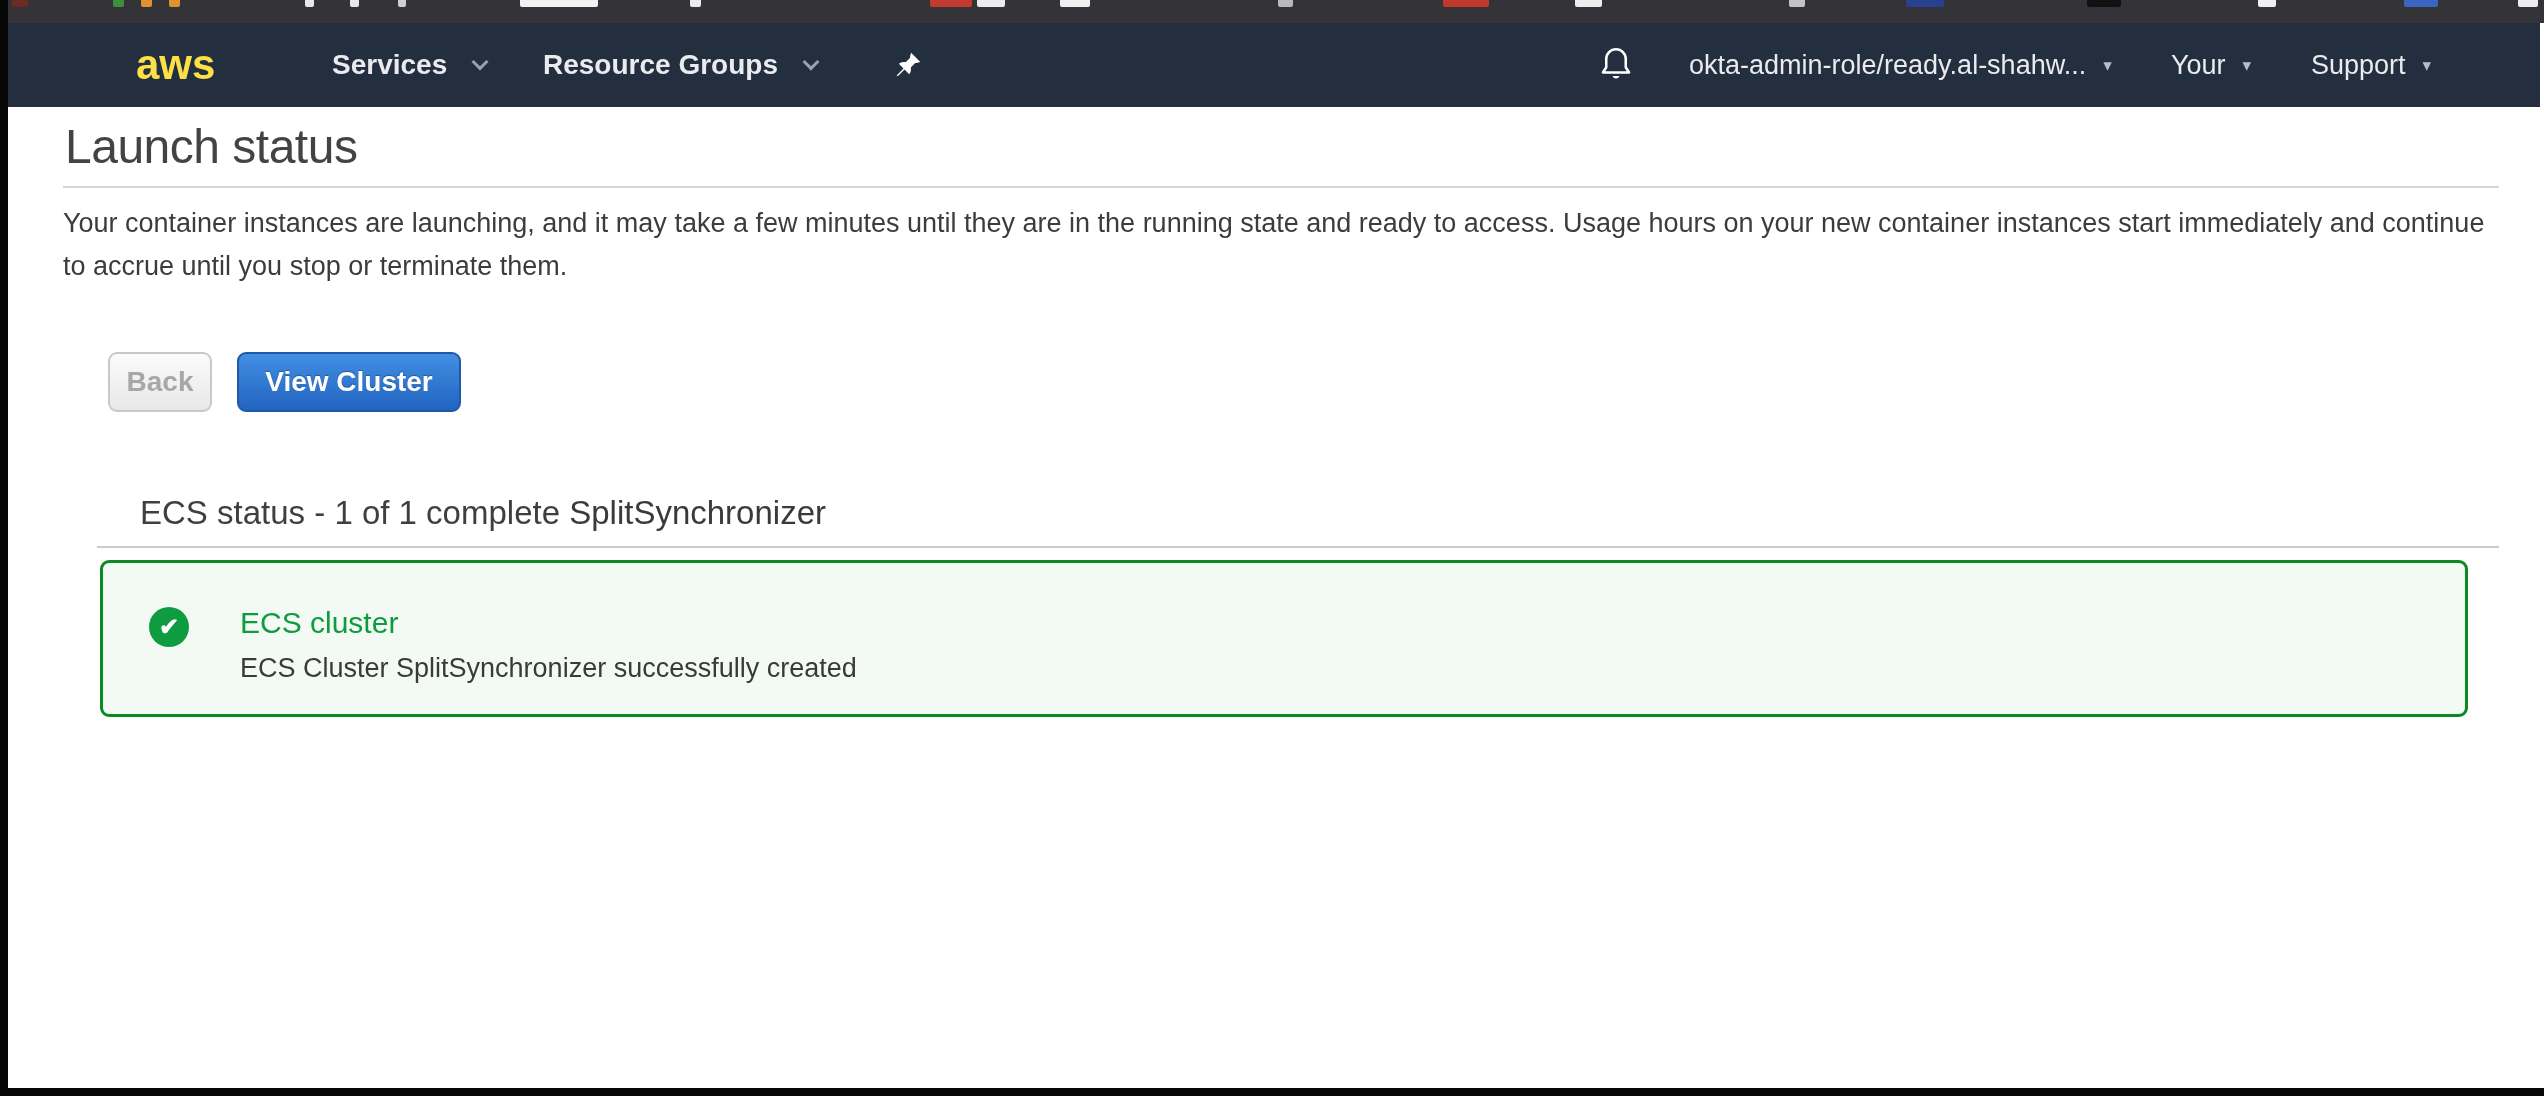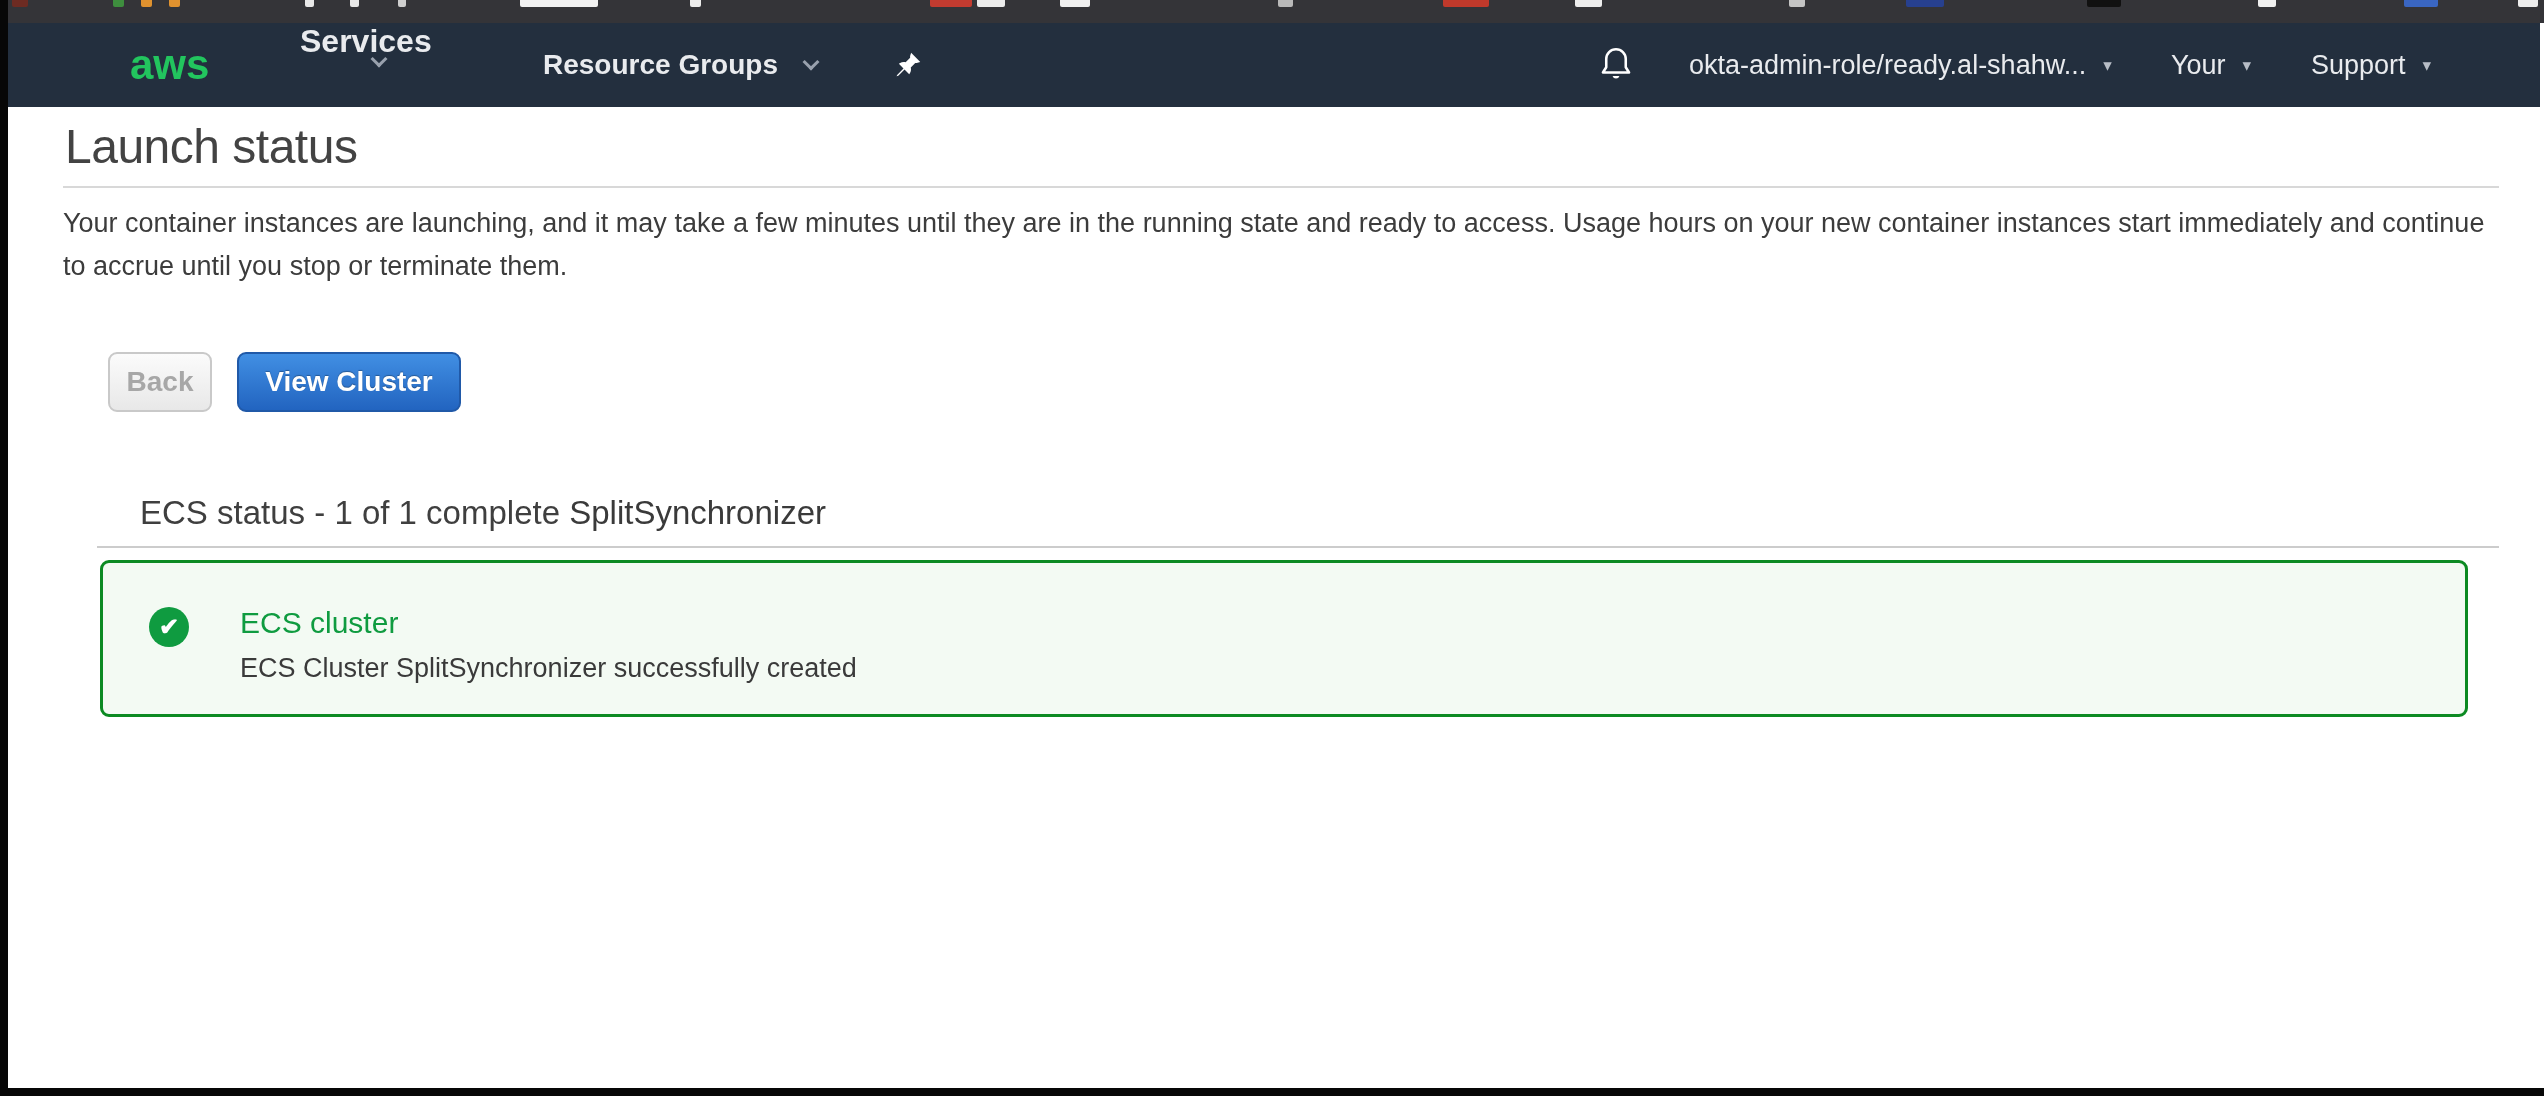--- a/index.html
+++ b/index.html
@@ -13,22 +13,22 @@
   .edge-left   { position:absolute; left:0; top:0; width:8px; height:1096px; background:#070707; z-index:12; }
   .edge-bottom { position:absolute; left:0; top:1088px; width:2544px; height:8px; background:#070707; z-index:12; }
 
   
   .chrome { position:absolute; top:0; left:0; width:2544px; height:23px; background:#343438; z-index:4; }
   .frag   { position:absolute; top:0; height:7px; border-radius:0 0 2px 2px; }
 
   
   .navbar { position:absolute; top:23px; left:0; width:2540px; height:84px; background:var(--nav-bg,#232f3e); z-index:3; }
   .nav-item { position:absolute; top:0; height:84px; display:flex; align-items:center; color:#e9ebee; cursor:default; white-space:nowrap; }
-  .logo      { left:130px; font-size:42px; font-weight:bold; color:#22c55e;justify-content:flex-end; }
-  .services  { left:300px; font-size:32px; font-weight:bold;flex-direction:column; }
+  .logo      { left:136px; font-size:42px; font-weight:bold; color:#fde047;justify-content:flex-end; }
+  .services  { left:332px; font-size:28px; font-weight:bold; }
   .resgroups { left:543px; font-size:28px; font-weight:bold; }
   .chev { width:12px; height:12px; border:3px solid #99a1ad; border-top:none; border-left:none;
           transform:rotate(45deg); margin-left:27px; margin-top:-7px; display:inline-block; }
   .pin  { left:893px; }
   .bell { left:1598px; }
   .account { left:1689px; font-size:27px; }
   .region  { left:2171px; font-size:27px; }
   .support { left:2311px; font-size:27px; }
   .tri { font-size:17px; color:#b7bdc6; margin-left:17px; }
 

